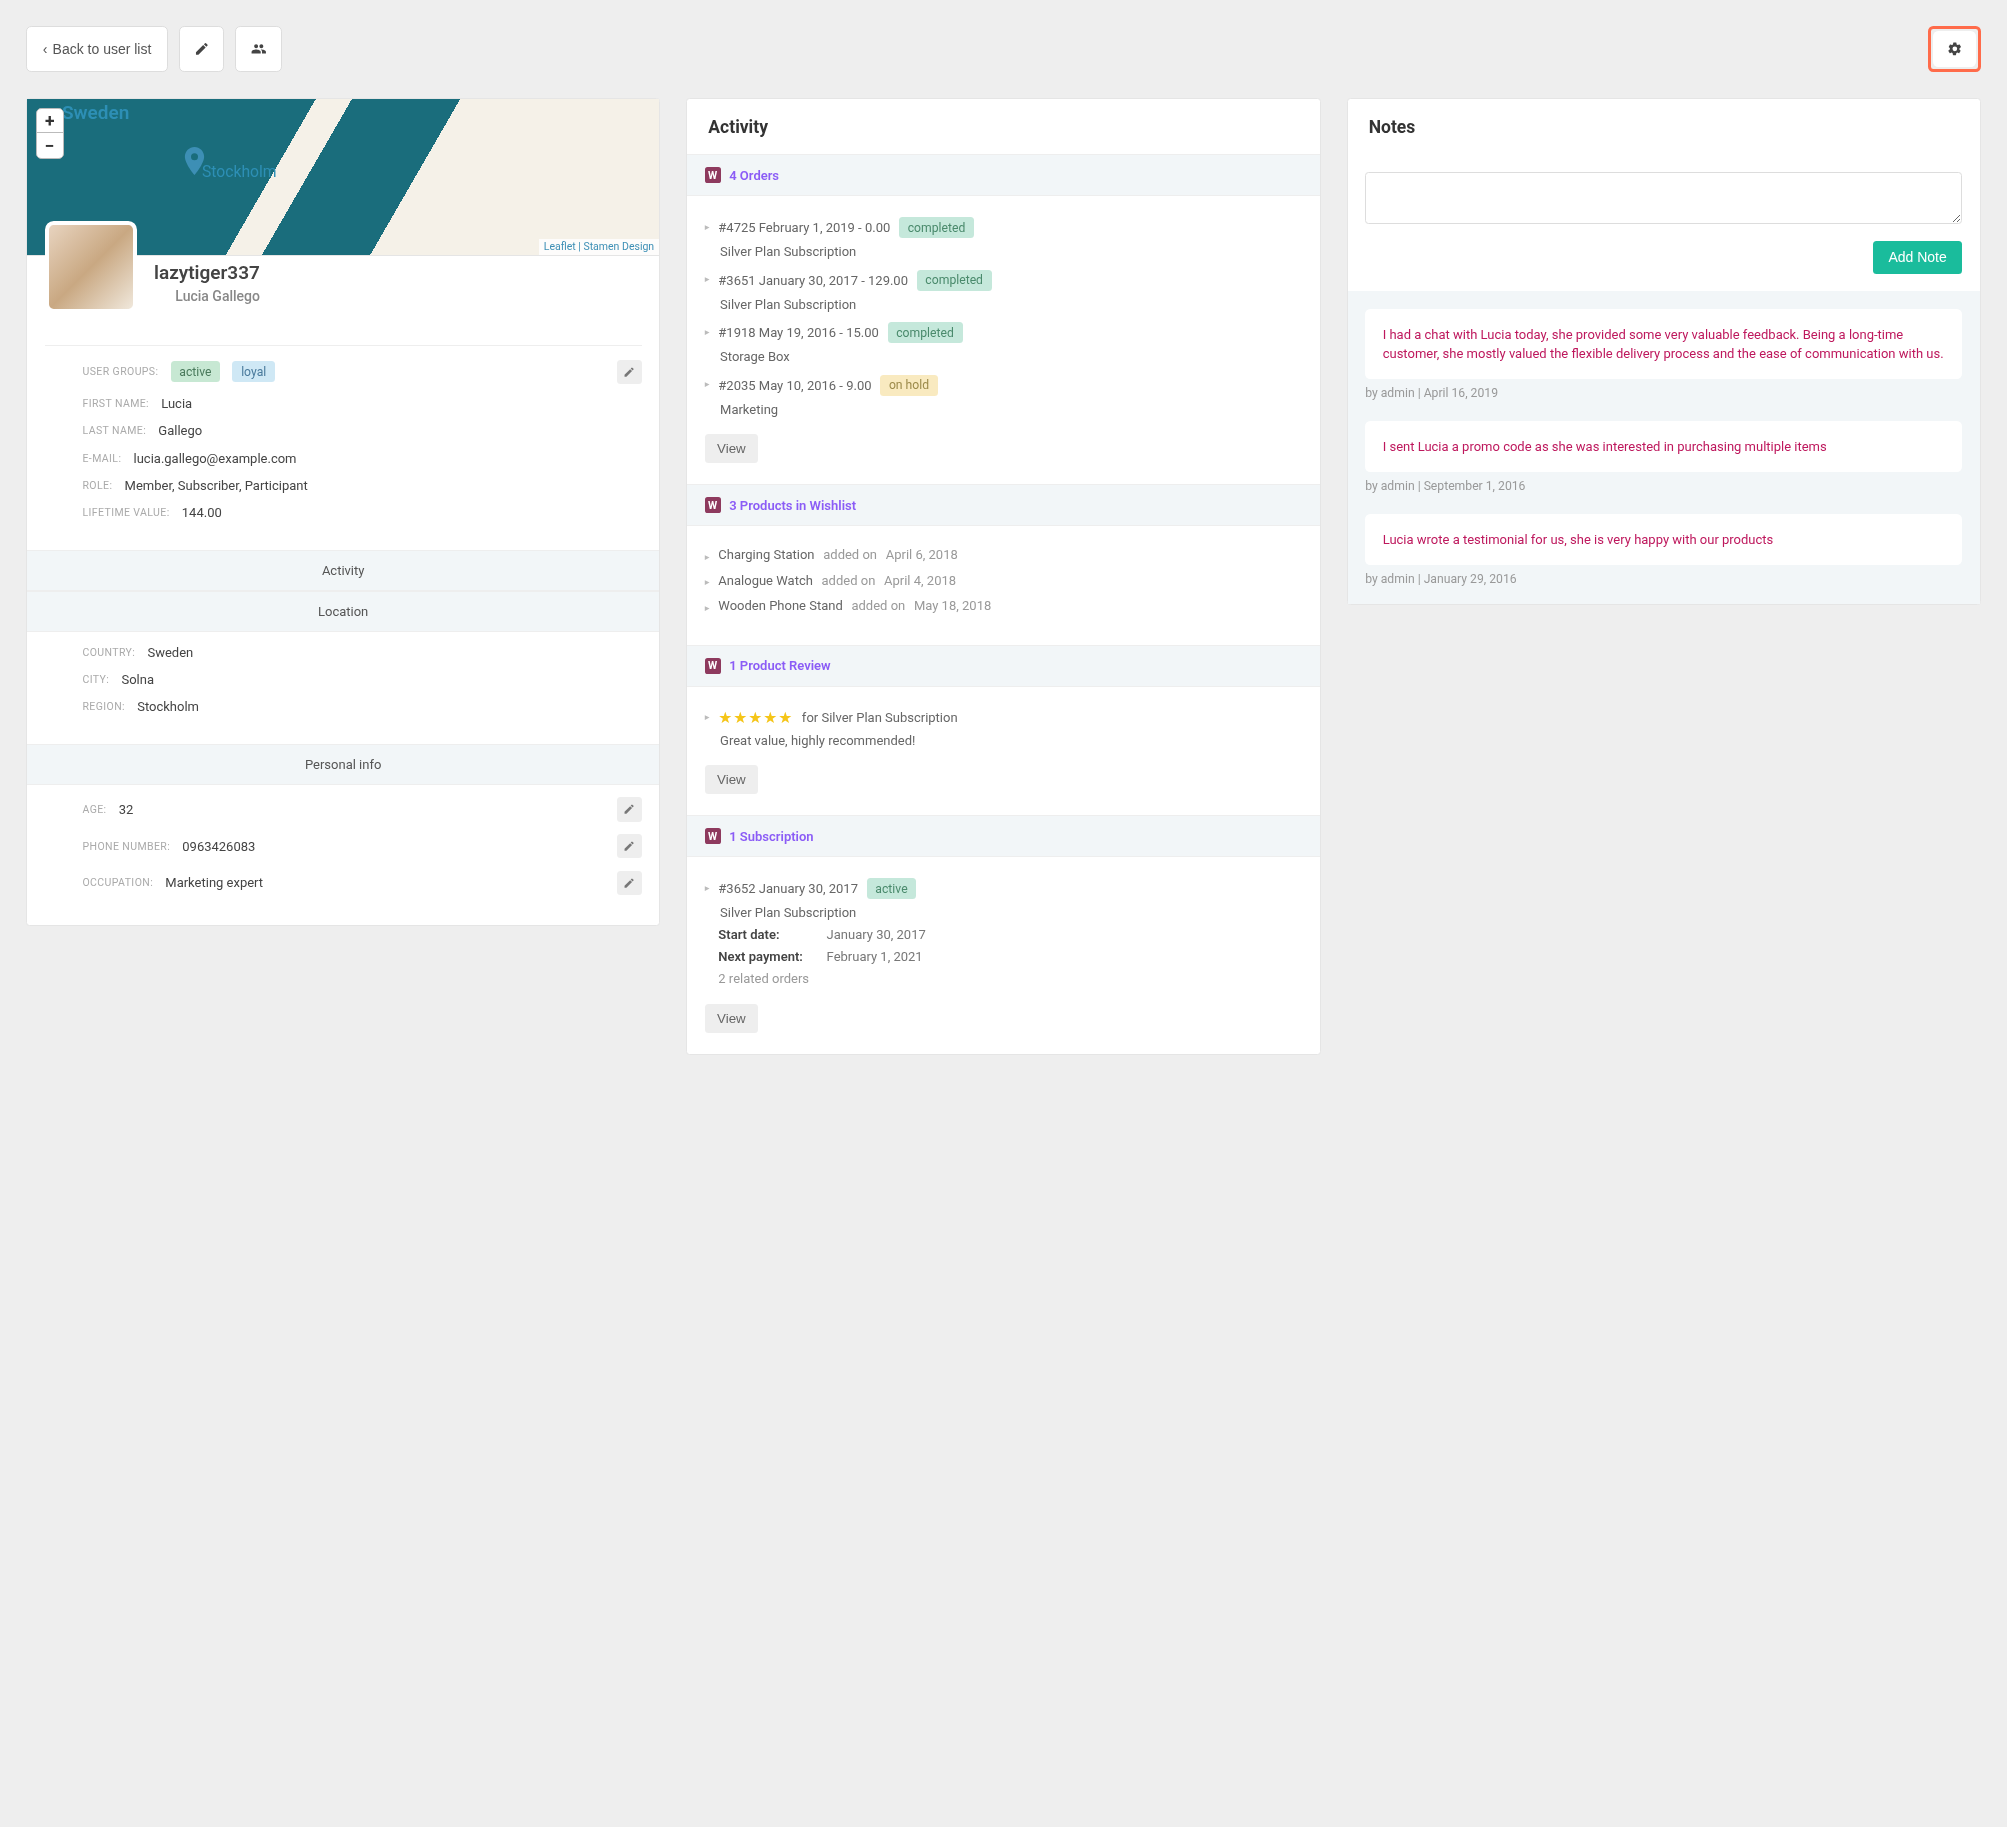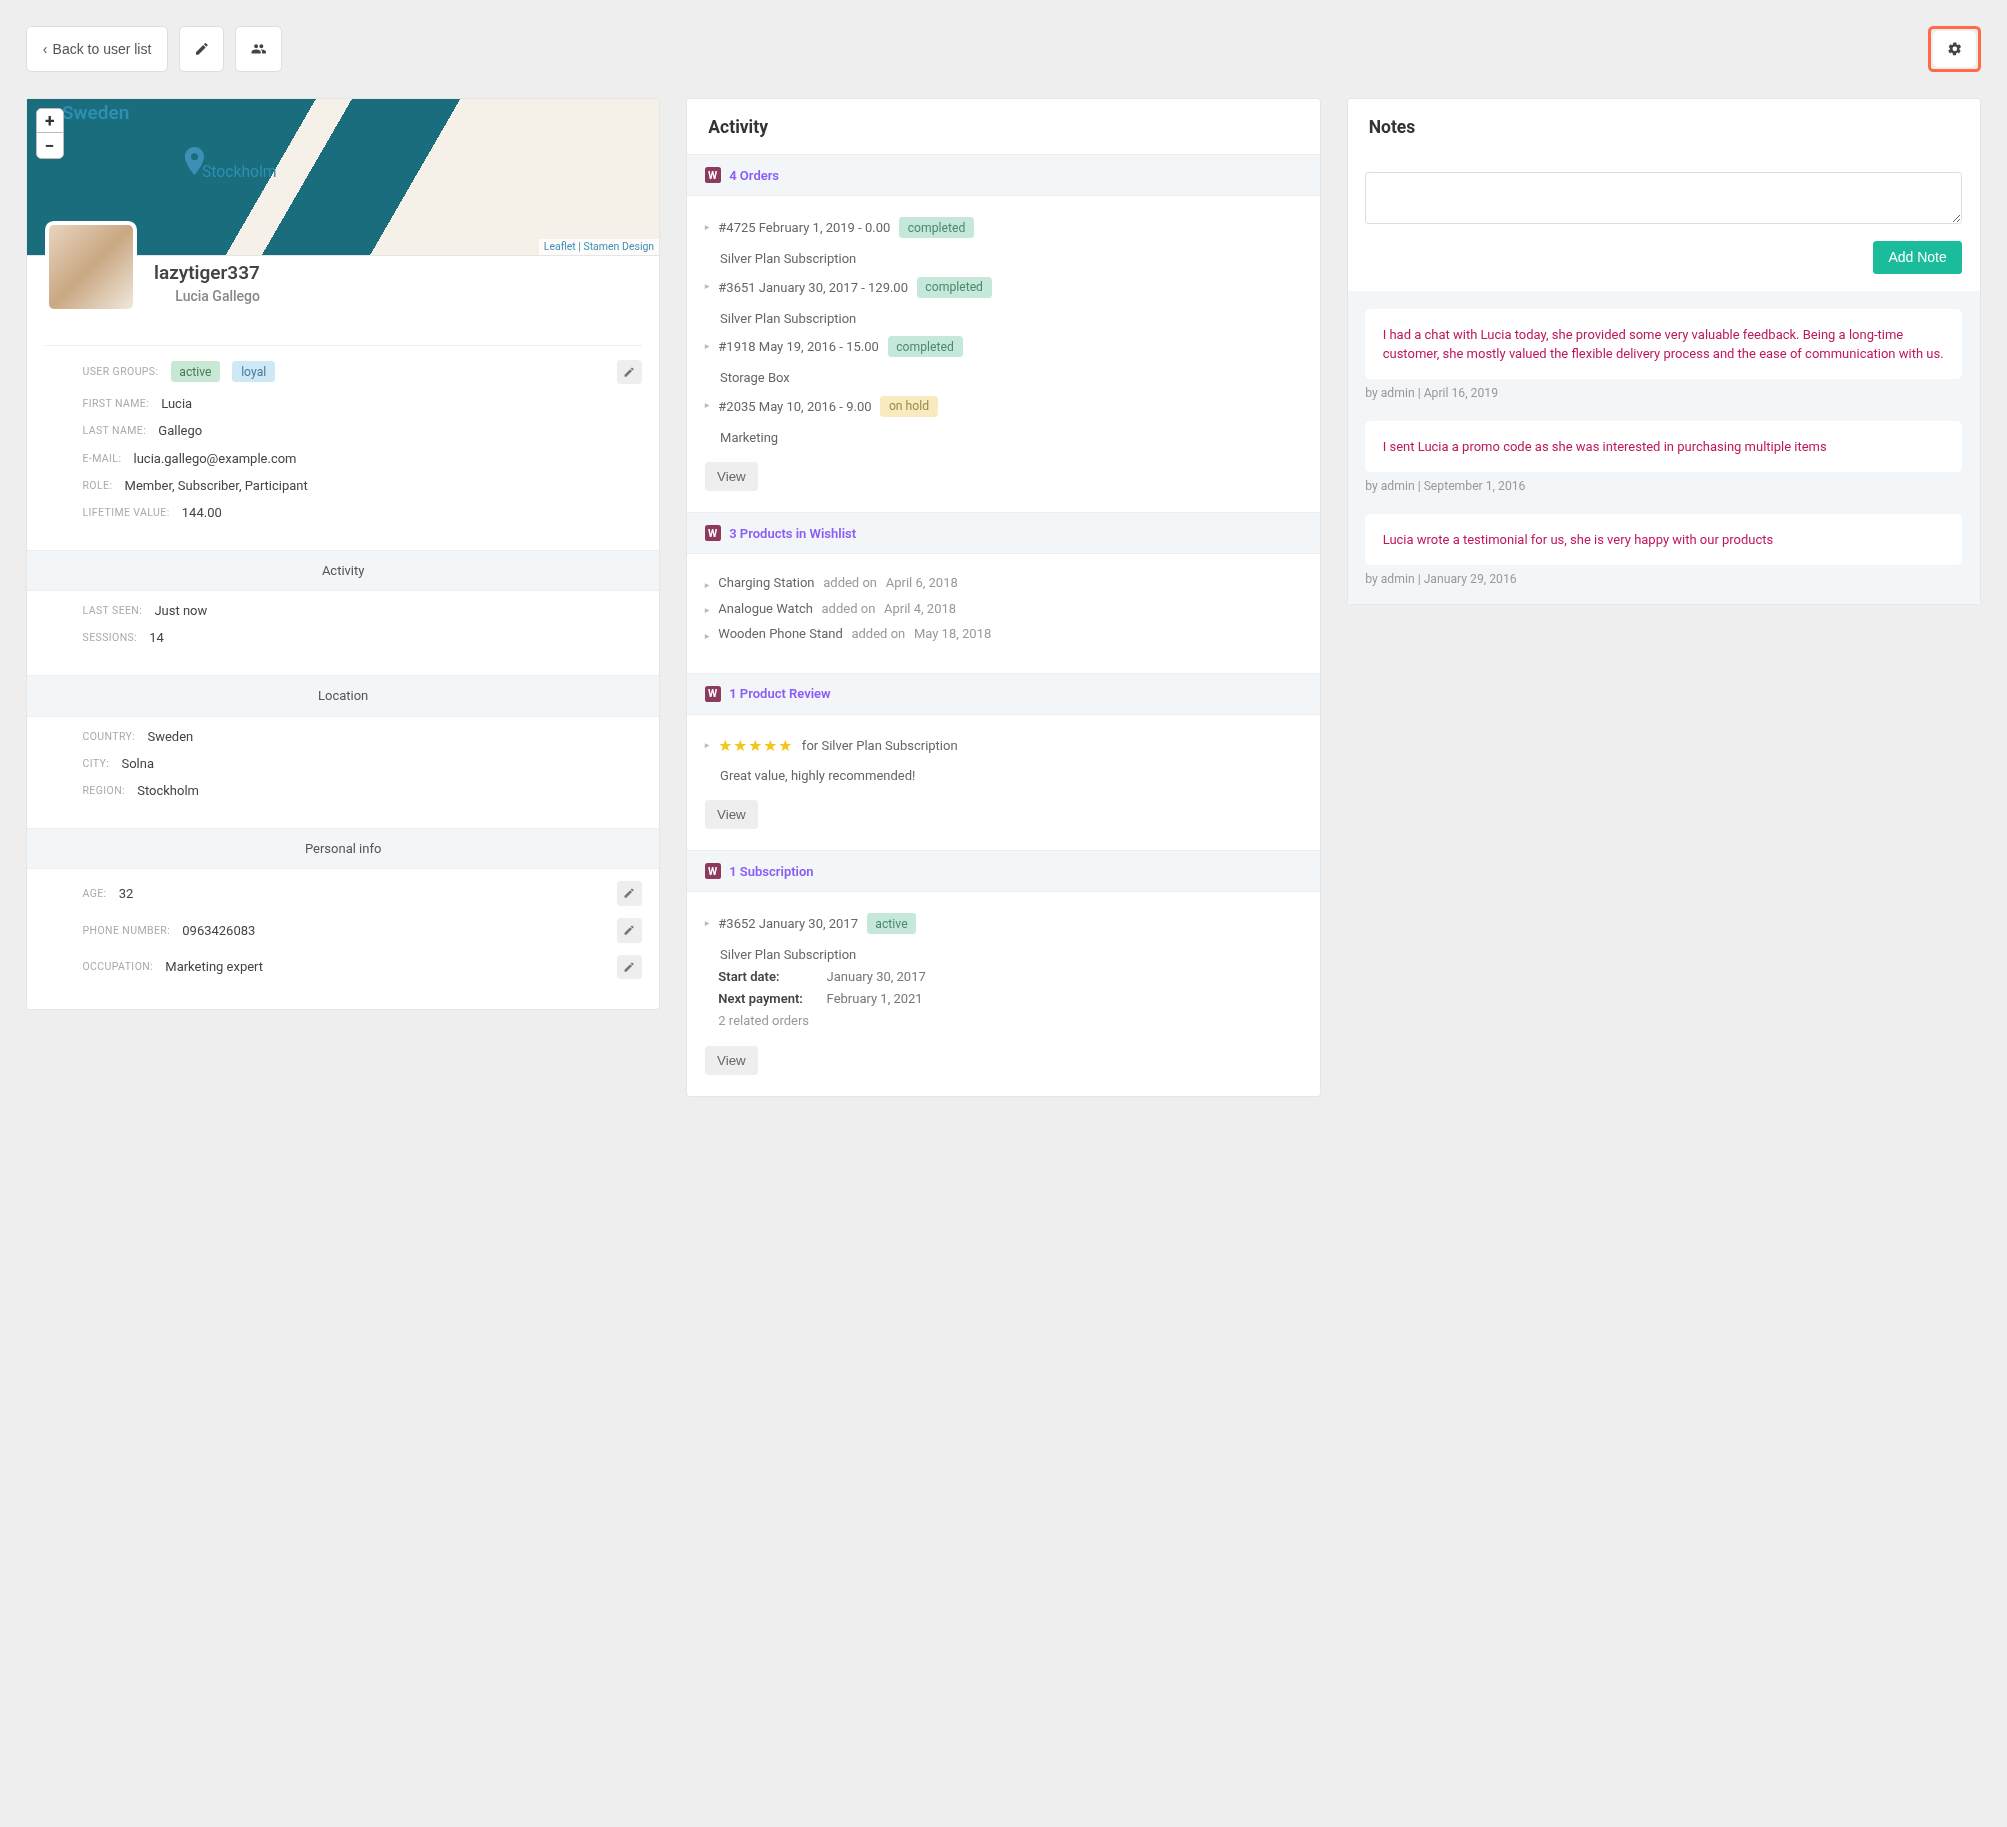--- a/index.html
+++ b/index.html
@@ -103,21 +103,21 @@
   border-radius: 2.6px; display:inline-flex; align-items:center; justify-content:center;
   font-size: 10.5px; font-weight: bold;
 }
 .section-bar-title { font-weight: 600; color: #8b5cf6; }
 .item-list { padding: 10.5px 17.5px 21px 17.5px; }
 .item { display: flex; gap: 8.7px; margin: 10.5px 0; align-items: flex-start; }
 .item .caret { color: #bbb; font-size: 9.6px; margin-top: 3.5px; }
 .item-content { flex: 1; }
 .item-line1 { display: flex; align-items: center; gap: 8.7px; flex-wrap: wrap; }
 .item-line1 .txt { color: #666; }
-.item-line2 { color: #666; margin-top: 13px; padding-left: 1.7px; }
+.item-line2 { color: #666; margin-top: 6px; padding-left: 1.7px; }
 .item-sub { color: #777; margin-top: 7px; }
 .item-sub .lbl { font-weight: 600; color: #444; display:inline-block; width: 105px; }
 .view-btn {
   background: #eee; border: none; padding: 7px 12.2px; border-radius: 3.5px;
   color: #666; cursor: pointer; margin-top: 7px;
 }
 .stars { color: #f5c518; font-size: 15.7px; letter-spacing: 0.9px; }
 .muted { color: #999; }
 .link-blue { color: #3d8fb5; }
 
@@ -227,30 +227,20 @@
         <span class="info-label">ROLE:</span>
         <span class="info-value">Member, Subscriber, Participant</span>
       </div>
       <div class="info-row">
         <span class="info-label">LIFETIME VALUE:</span>
         <span class="info-value">144.00</span>
       </div>
     </div>
 
     <div class="section-hdr">Activity</div>
-    <div class="profile-body">
-      <div class="info-row">
-        <span class="info-label">LAST SEEN:</span>
-        <span class="info-value">Just now</span>
-      </div>
-      <div class="info-row">
-        <span class="info-label">SESSIONS:</span>
-        <span class="info-value">14</span>
-      </div>
-    </div>
 
     <div class="section-hdr">Location</div>
     <div class="profile-body">
       <div class="info-row">
         <span class="info-label">COUNTRY:</span>
         <span class="info-value">Sweden</span>
       </div>
       <div class="info-row">
         <span class="info-label">CITY:</span>
         <span class="info-value">Solna</span>

